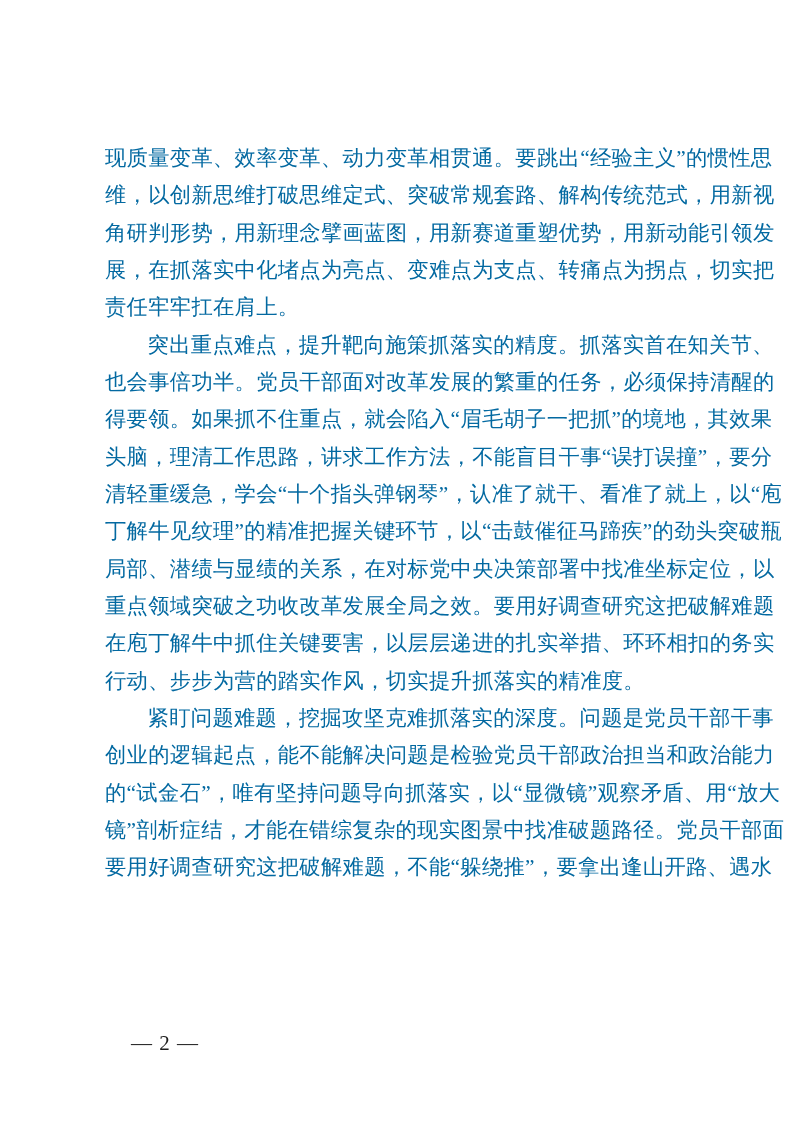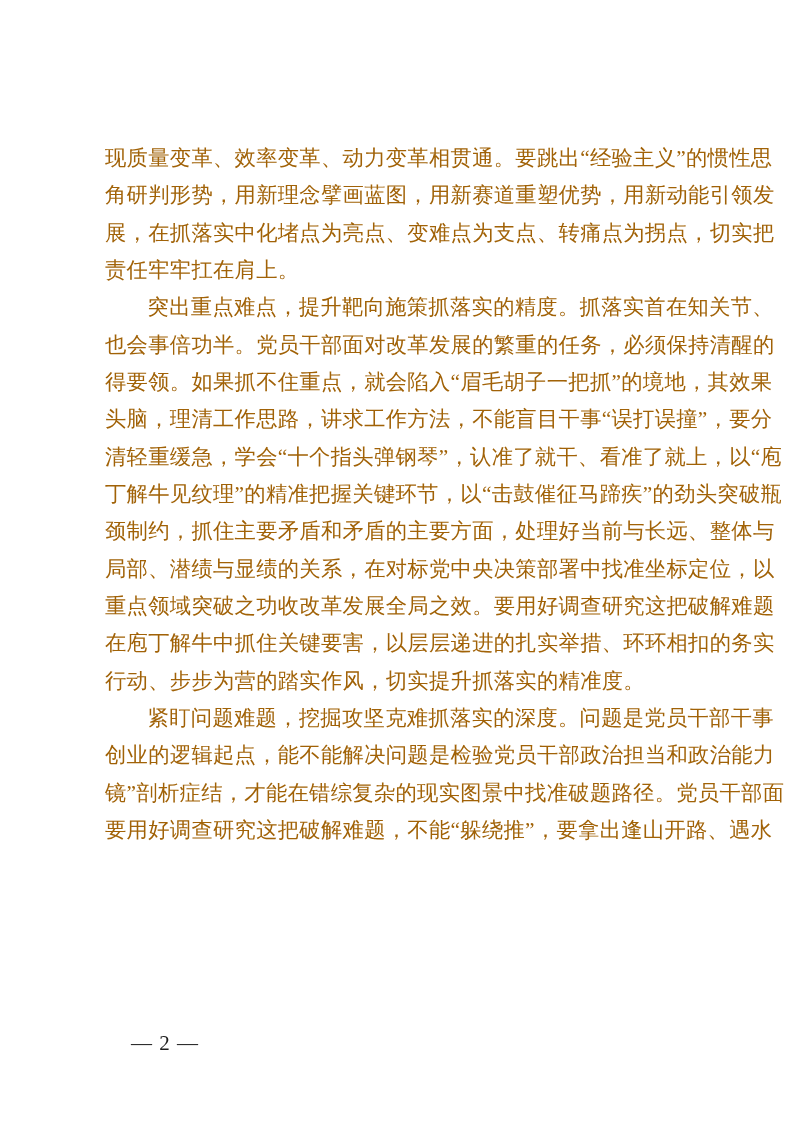--- a/index.html
+++ b/index.html
@@ -13,21 +13,21 @@
     height: 1122px;
     background: #ffffff;
     overflow: hidden;
     font-family: "Liberation Serif", serif;
   }
   .doc-body {
     position: absolute;
     left: 105px;
     top: 140px;
     width: 606px;
-    color: #a16207;
+    color: #0369a1;
     font-size: 21.3px;
     line-height: 37.33px;
   }
   .line {
     height: 37.33px;
     text-align: justify;
     text-align-last: justify;
     white-space: nowrap;
     letter-spacing: 0.3px;
   }
@@ -47,33 +47,34 @@
     line-height: 28px;
     letter-spacing: 1px;
   }
 </style>
 </head>
 <body>
 
 <div class="page">
   <div class="doc-body">
       <div class="line">现质量变革、效率变革、动力变革相贯通。要跳出“经验主义”的惯性思</div>
+      <div class="line">维，以创新思维打破思维定式、突破常规套路、解构传统范式，用新视</div>
       <div class="line">角研判形势，用新理念擘画蓝图，用新赛道重塑优势，用新动能引领发</div>
       <div class="line">展，在抓落实中化堵点为亮点、变难点为支点、转痛点为拐点，切实把</div>
       <div class="line para-end">责任牢牢扛在肩上。</div>
       <div class="line indent">突出重点难点，提升靶向施策抓落实的精度。抓落实首在知关节、</div>
       <div class="line">也会事倍功半。党员干部面对改革发展的繁重的任务，必须保持清醒的</div>
       <div class="line">得要领。如果抓不住重点，就会陷入“眉毛胡子一把抓”的境地，其效果</div>
       <div class="line">头脑，理清工作思路，讲求工作方法，不能盲目干事“误打误撞”，要分</div>
       <div class="line">清轻重缓急，学会“十个指头弹钢琴”，认准了就干、看准了就上，以“庖</div>
       <div class="line">丁解牛见纹理”的精准把握关键环节，以“击鼓催征马蹄疾”的劲头突破瓶</div>
-      <div class="line">颈制约，抓住主要矛盾和矛盾的主要方面，处理好当前与长远、整体与</div>
       <div class="line">局部、潜绩与显绩的关系，在对标党中央决策部署中找准坐标定位，以</div>
       <div class="line">重点领域突破之功收改革发展全局之效。要用好调查研究这把破解难题</div>
       <div class="line">在庖丁解牛中抓住关键要害，以层层递进的扎实举措、环环相扣的务实</div>
       <div class="line para-end">行动、步步为营的踏实作风，切实提升抓落实的精准度。</div>
       <div class="line indent">紧盯问题难题，挖掘攻坚克难抓落实的深度。问题是党员干部干事</div>
       <div class="line">创业的逻辑起点，能不能解决问题是检验党员干部政治担当和政治能力</div>
+      <div class="line">的“试金石”，唯有坚持问题导向抓落实，以“显微镜”观察矛盾、用“放大</div>
       <div class="line">镜”剖析症结，才能在错综复杂的现实图景中找准破题路径。党员干部面</div>
       <div class="line">要用好调查研究这把破解难题，不能“躲绕推”，要拿出逢山开路、遇水</div>
     </div>
   <div class="page-footer">— 2 —</div>
 </div>
 
 </body></html>

